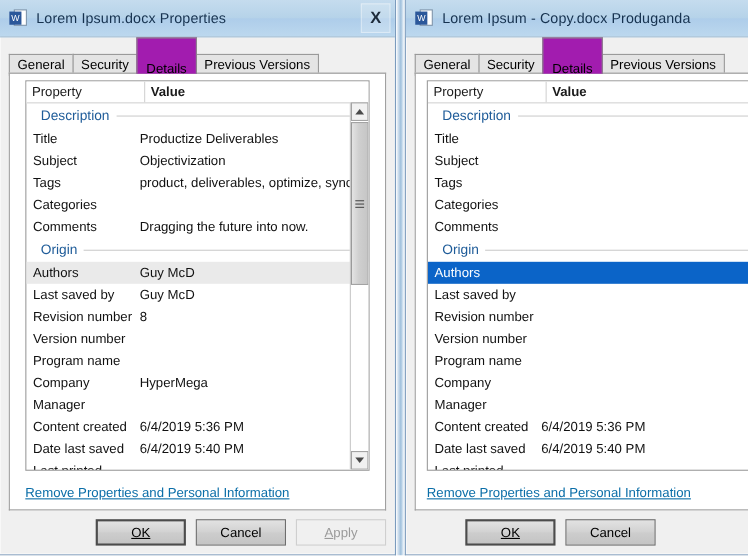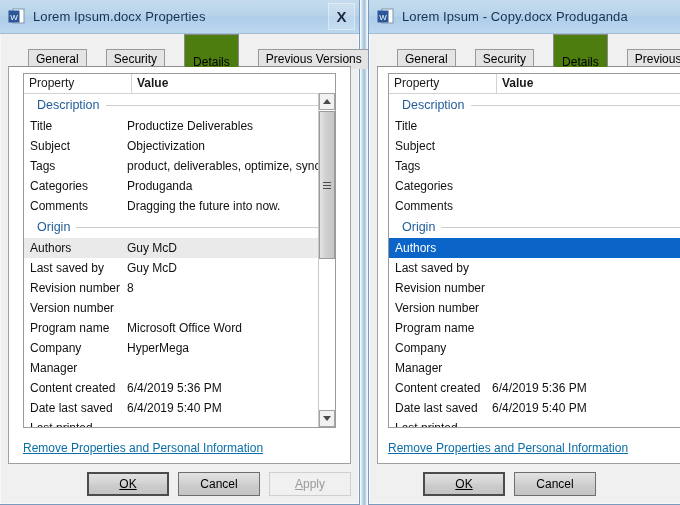--- a/index.html
+++ b/index.html
@@ -88,24 +88,23 @@
     padding: 0 7px;
     line-height: 18px;
     background: #e4e4e4;
     border: 1px solid #9a9a9a;
     border-bottom: none;
     color: #000;
     margin-right: -1px;
     white-space: nowrap;
     position: relative;
     top: 2px;
-    margin-left: 20px;
   }
   .tab.active {
-    background: #4d7c0f;
+    background: #a21caf;
     height: 24px;
     line-height: 22px;
     top: 0;
     z-index: 5;
     border-color: #8a8a8a;
     padding: 16px 8px;
   }
 
   
   .panel {
@@ -323,21 +322,20 @@
               <div class="prop-row">
                 <div class="pname">Subject</div>
                 <div class="pval">Objectivization</div>
               </div>
               <div class="prop-row">
                 <div class="pname">Tags</div>
                 <div class="pval">product, deliverables, optimize, sync...</div>
               </div>
               <div class="prop-row">
                 <div class="pname">Categories</div>
-                <div class="pval">Produganda</div>
               </div>
               <div class="prop-row">
                 <div class="pname">Comments</div>
                 <div class="pval">Dragging the future into now.</div>
               </div>
               <div class="group-row">
                 <span class="gtext">Origin</span>
                 <span class="gline"></span>
               </div>
               <div class="prop-row hover">
@@ -351,21 +349,20 @@
               <div class="prop-row">
                 <div class="pname">Revision number</div>
                 <div class="pval">8</div>
               </div>
               <div class="prop-row">
                 <div class="pname">Version number</div>
                 <div class="pval"></div>
               </div>
               <div class="prop-row">
                 <div class="pname">Program name</div>
-                <div class="pval">Microsoft Office Word</div>
               </div>
               <div class="prop-row">
                 <div class="pname">Company</div>
                 <div class="pval">HyperMega</div>
               </div>
               <div class="prop-row">
                 <div class="pname">Manager</div>
                 <div class="pval"></div>
               </div>
               <div class="prop-row">

